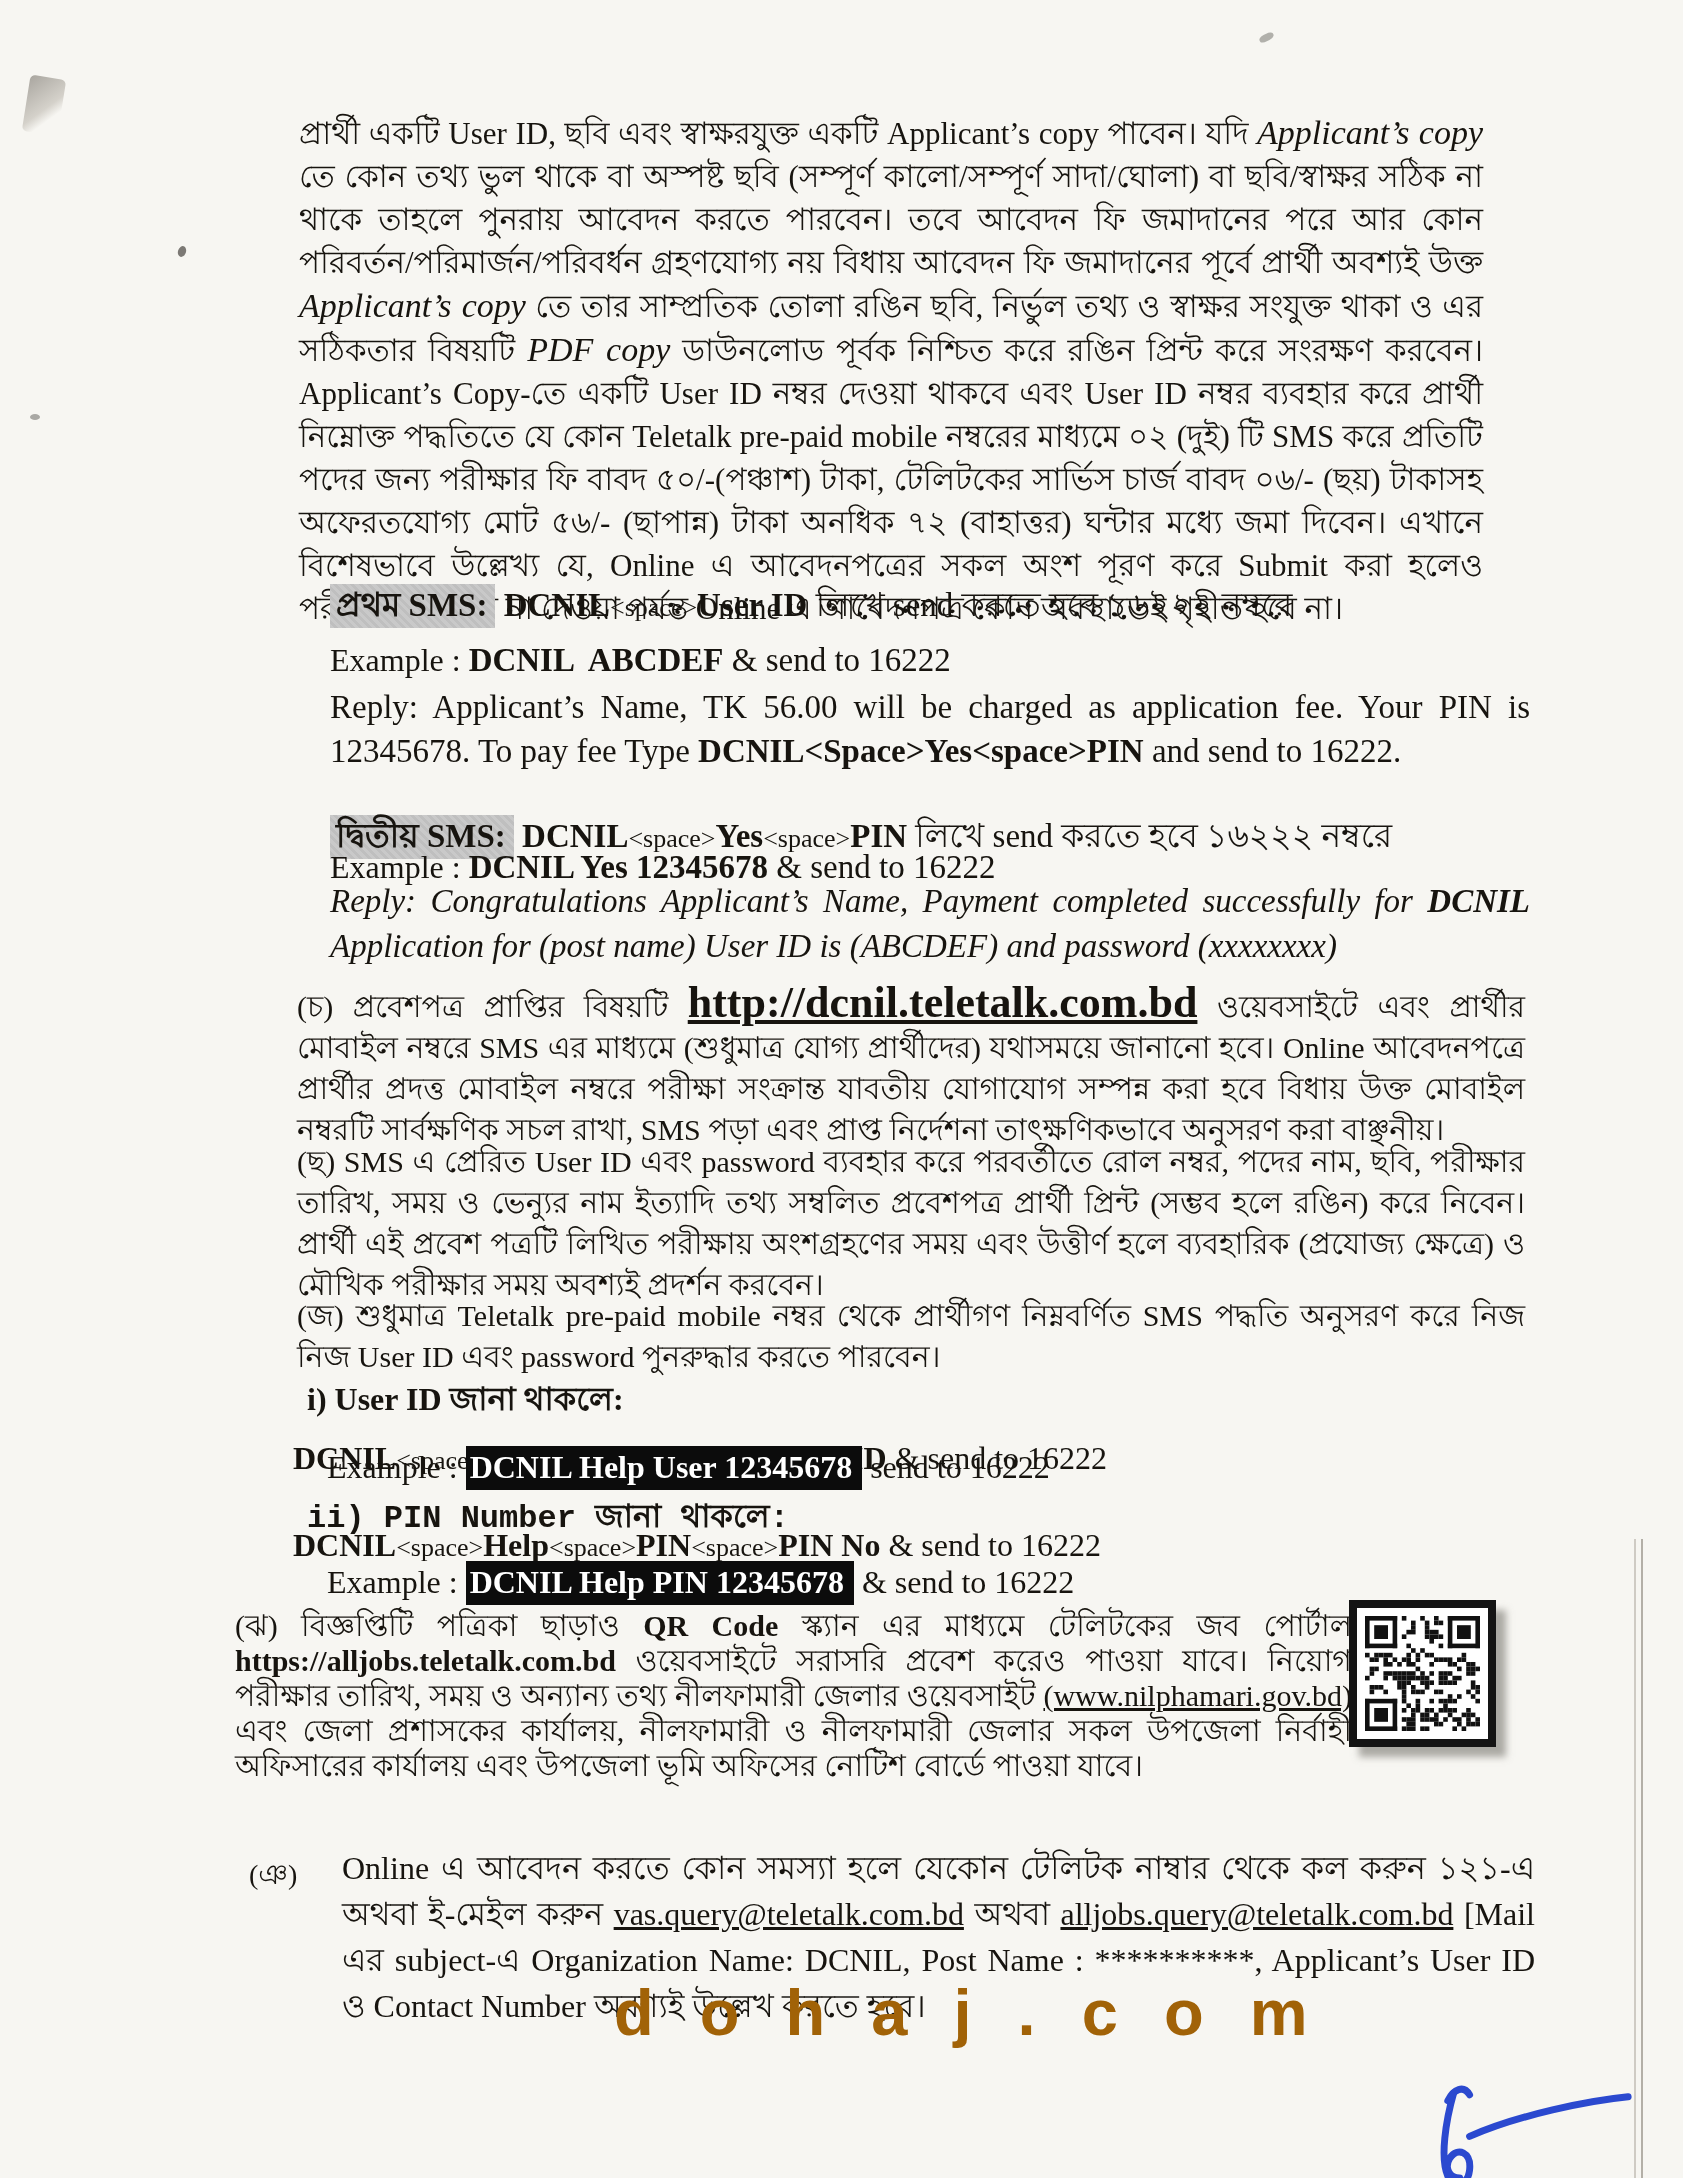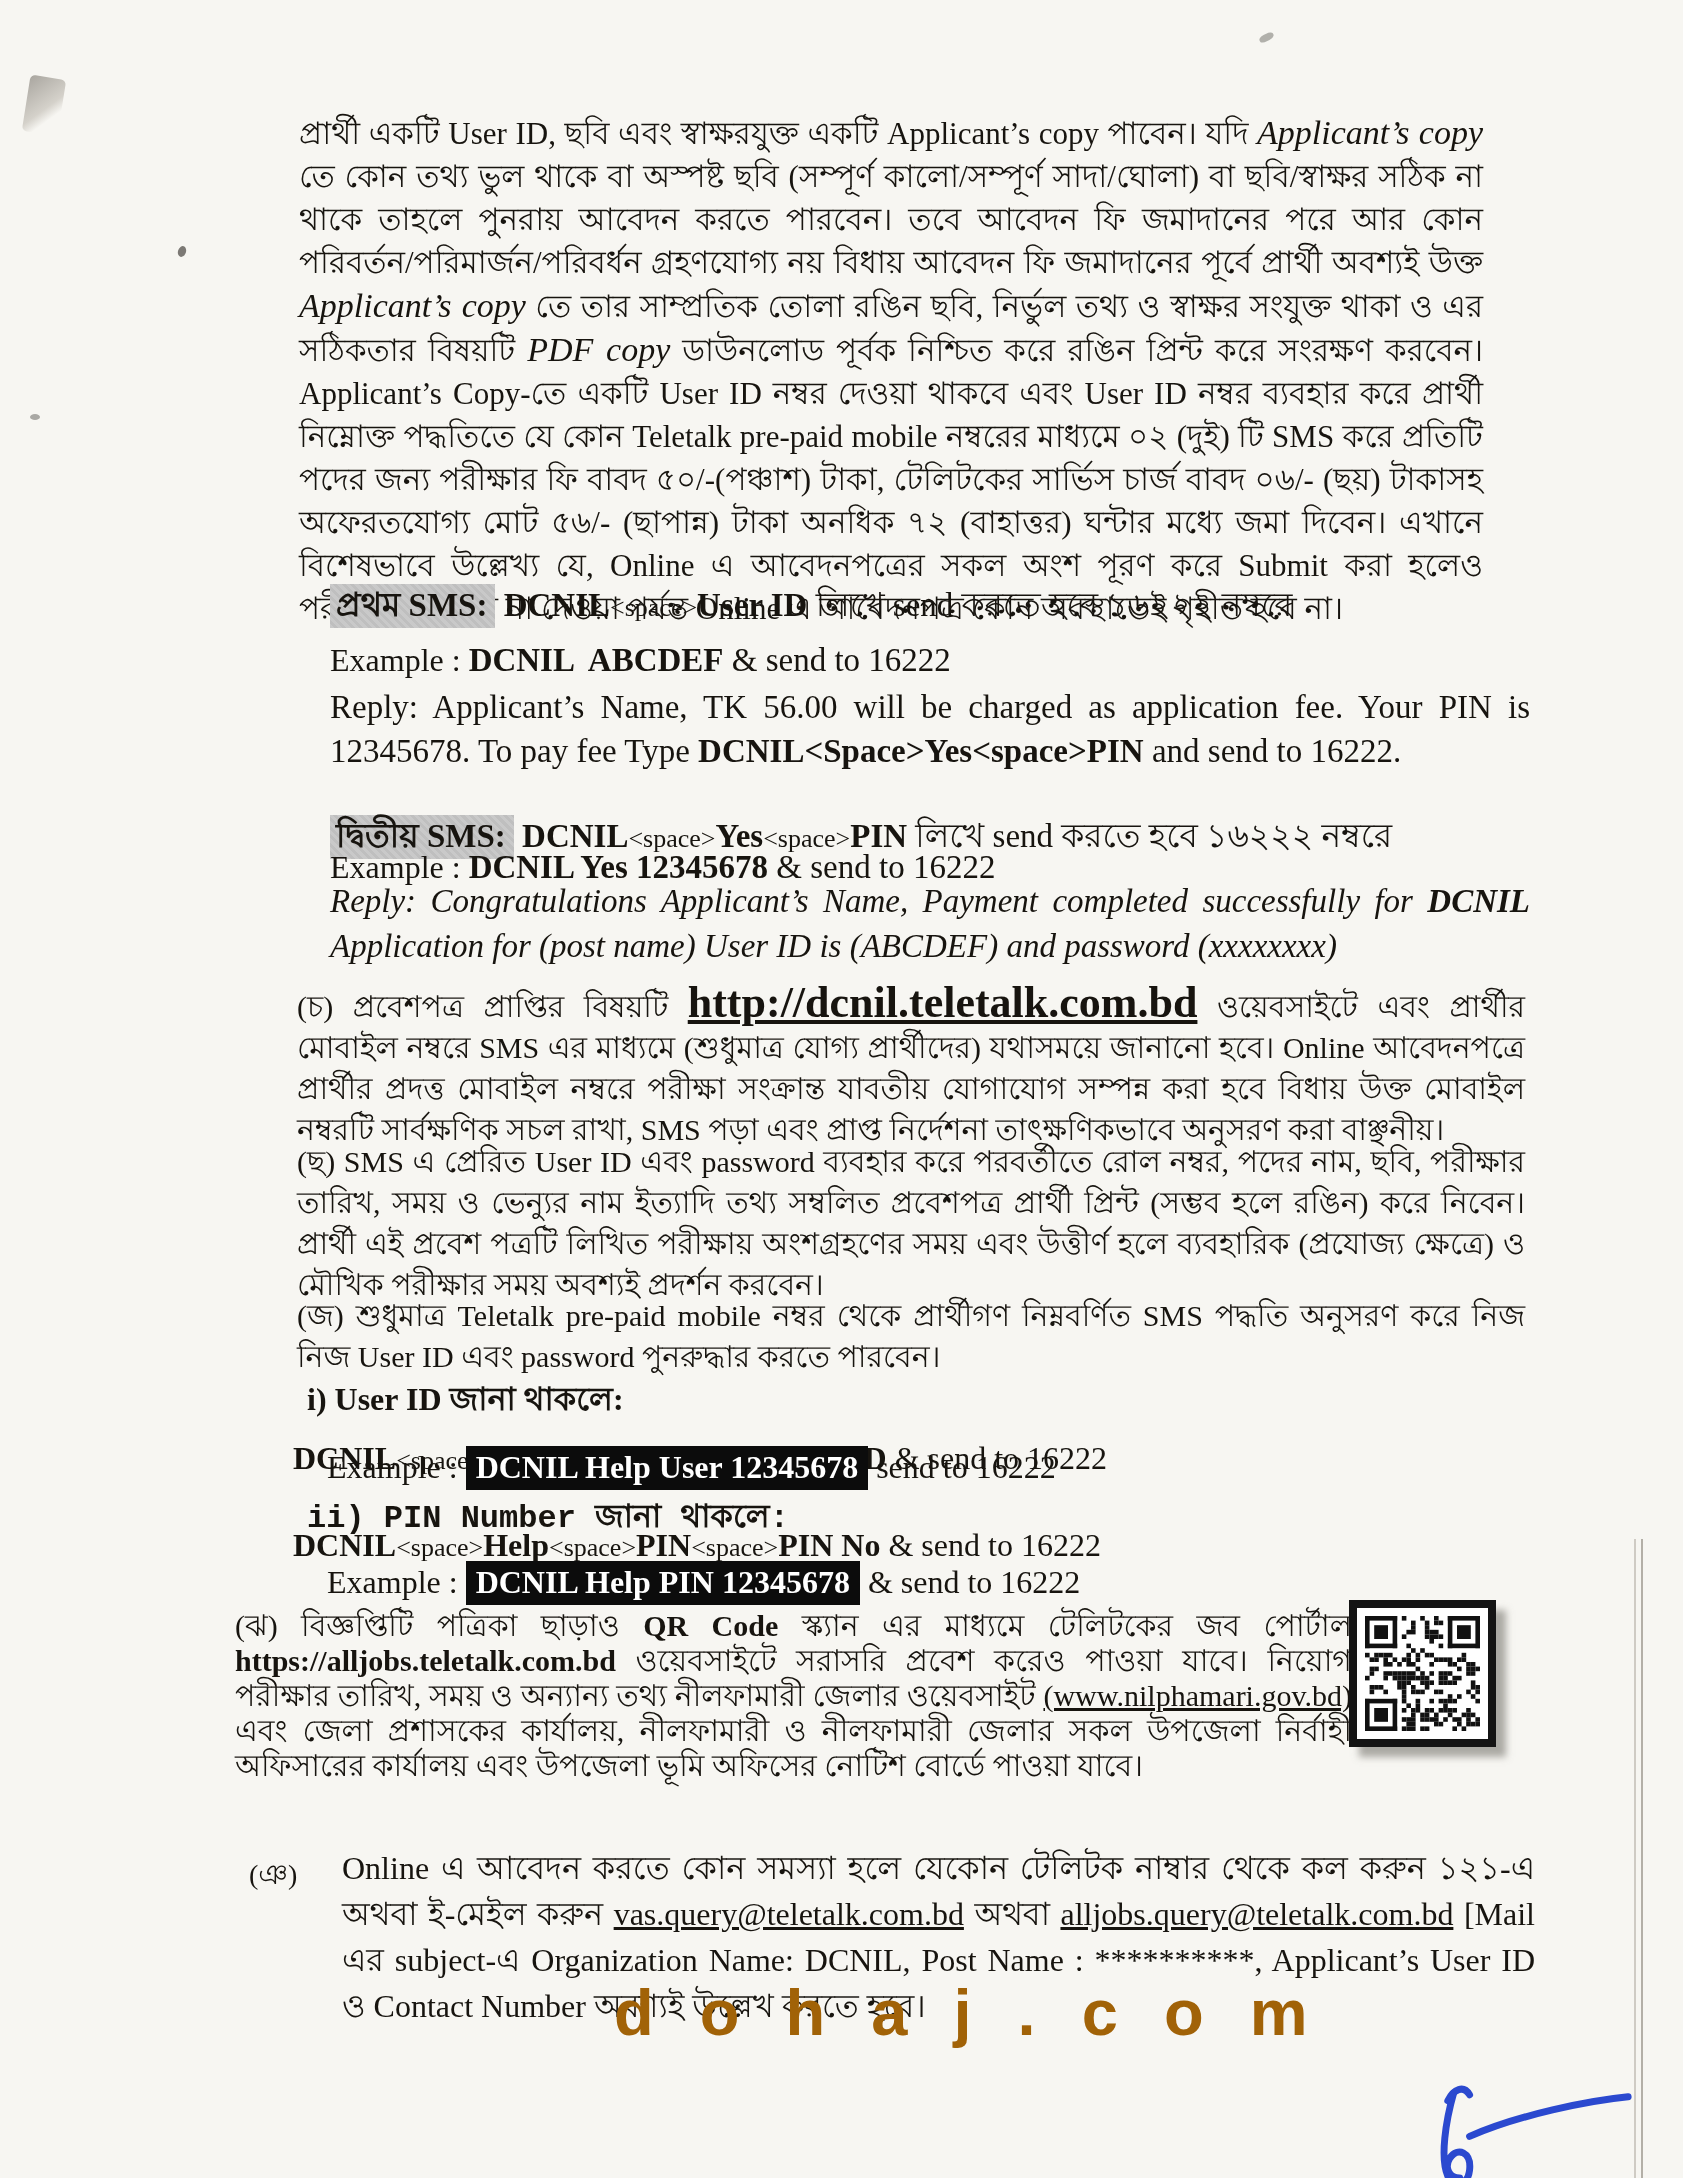--- a/index.html
+++ b/index.html
@@ -38,21 +38,21 @@
   .biglink{font-size:44px;font-weight:bold;text-decoration:underline;}
 
   
   .recline{position:absolute;font-size:32px;}
   #rec-i-h{left:307px;top:1374px;}
   #rec-i-cmd{left:293px;top:1412px;margin-top:28px;}
   #rec-i-ex{left:327px;top:1449px;}
   #rec-ii-h{left:307px;top:1491px;font-family:Liberation Mono, monospace;}
   #rec-ii-cmd{left:293px;top:1527px;}
   #rec-ii-ex{left:327px;top:1564px;}
-  .inv{background:#0c0c0c;color:#ffffff;font-weight:bold;padding:3px 10px 5px 10px;}
+  .inv{background:#0c0c0c;color:#ffffff;font-weight:bold;padding:3px 10px 5px 4px;}
 
   #sec-jha{position:absolute;left:235px;top:1608px;width:1117px;font-size:30px;line-height:35px;}
 
   
   .qr-frame{
     position:absolute;left:1349px;top:1600px;
     background:#ffffff;border:8px solid #141414;padding:8px;
     box-shadow:10px 10px 7px rgba(110,108,100,.55);
     line-height:0;
   }

